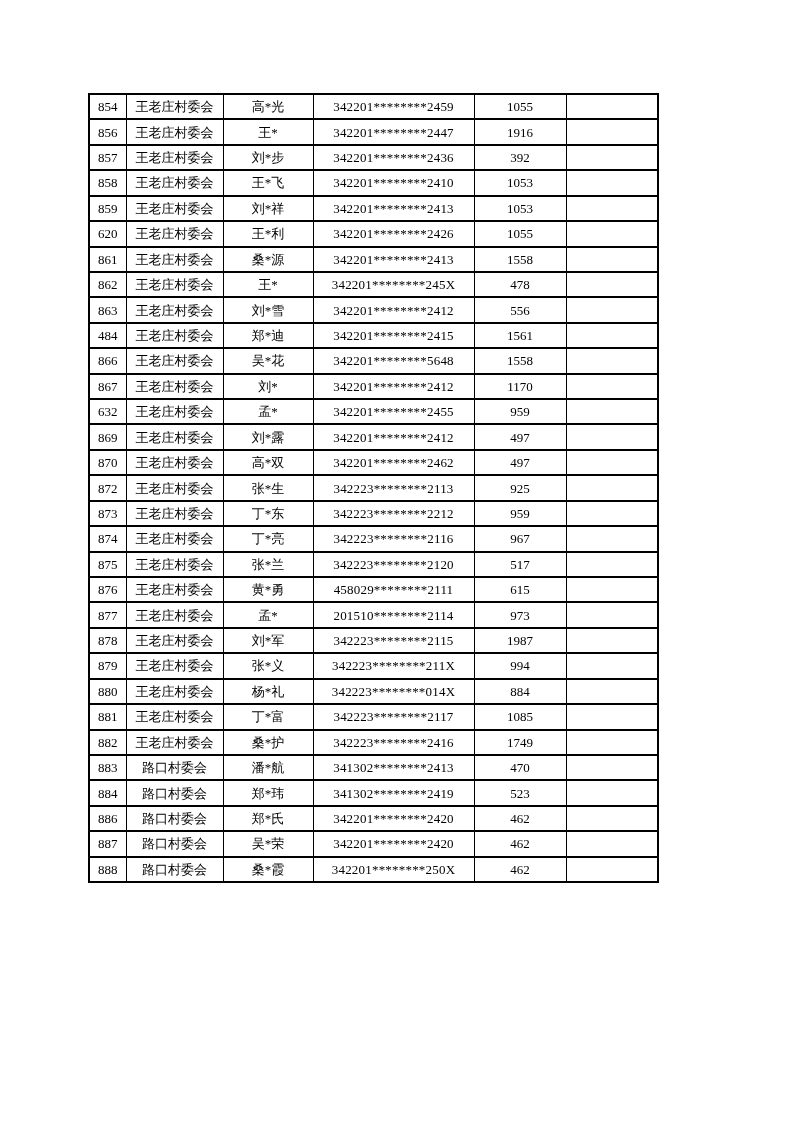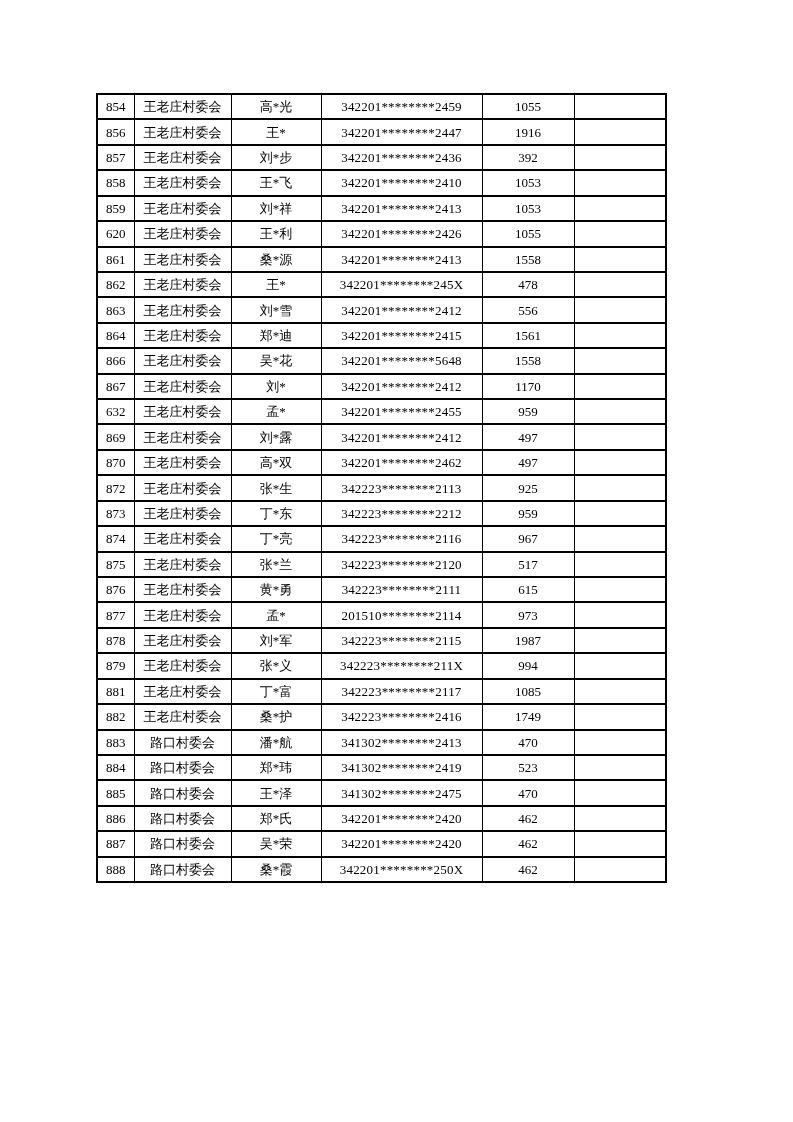--- a/index.html
+++ b/index.html
@@ -17,21 +17,20 @@
     color: #000000;
   }
   table.roster {
     position: absolute;
     left: 88px;
     top: 93px;
     width: 569px;
     border-collapse: collapse;
     table-layout: fixed;
     border: 2px solid #000000;
-    margin-left: 8px;
   }
   table.roster td {
     border-left: 1px solid #000000;
     border-right: 1px solid #000000;
     border-top: 2px solid #000000;
     border-bottom: 2px solid #000000;
     padding: 0;
     text-align: center;
     vertical-align: middle;
     font-size: 13px;
@@ -125,21 +124,21 @@
         </tr>
         <tr>
           <td class="col-no">863</td>
           <td class="col-village">王老庄村委会</td>
           <td class="col-name">刘*雪</td>
           <td class="col-id">342201********2412</td>
           <td class="col-amount">556</td>
           <td class="col-note"></td>
         </tr>
         <tr>
-          <td class="col-no">864</td>
+          <td class="col-no">484</td>
           <td class="col-village">王老庄村委会</td>
           <td class="col-name">郑*迪</td>
           <td class="col-id">342201********2415</td>
           <td class="col-amount">1561</td>
           <td class="col-note"></td>
         </tr>
         <tr>
           <td class="col-no">866</td>
           <td class="col-village">王老庄村委会</td>
           <td class="col-name">吴*花</td>
@@ -208,21 +207,21 @@
           <td class="col-village">王老庄村委会</td>
           <td class="col-name">张*兰</td>
           <td class="col-id">342223********2120</td>
           <td class="col-amount">517</td>
           <td class="col-note"></td>
         </tr>
         <tr>
           <td class="col-no">876</td>
           <td class="col-village">王老庄村委会</td>
           <td class="col-name">黄*勇</td>
-          <td class="col-id">342223********2111</td>
+          <td class="col-id">458029********2111</td>
           <td class="col-amount">615</td>
           <td class="col-note"></td>
         </tr>
         <tr>
           <td class="col-no">877</td>
           <td class="col-village">王老庄村委会</td>
           <td class="col-name">孟*</td>
           <td class="col-id">201510********2114</td>
           <td class="col-amount">973</td>
           <td class="col-note"></td>
@@ -237,20 +236,28 @@
         </tr>
         <tr>
           <td class="col-no">879</td>
           <td class="col-village">王老庄村委会</td>
           <td class="col-name">张*义</td>
           <td class="col-id">342223********211X</td>
           <td class="col-amount">994</td>
           <td class="col-note"></td>
         </tr>
         <tr>
+          <td class="col-no">880</td>
+          <td class="col-village">王老庄村委会</td>
+          <td class="col-name">杨*礼</td>
+          <td class="col-id">342223********014X</td>
+          <td class="col-amount">884</td>
+          <td class="col-note"></td>
+        </tr>
+        <tr>
           <td class="col-no">881</td>
           <td class="col-village">王老庄村委会</td>
           <td class="col-name">丁*富</td>
           <td class="col-id">342223********2117</td>
           <td class="col-amount">1085</td>
           <td class="col-note"></td>
         </tr>
         <tr>
           <td class="col-no">882</td>
           <td class="col-village">王老庄村委会</td>
@@ -266,28 +273,20 @@
           <td class="col-id">341302********2413</td>
           <td class="col-amount">470</td>
           <td class="col-note"></td>
         </tr>
         <tr>
           <td class="col-no">884</td>
           <td class="col-village">路口村委会</td>
           <td class="col-name">郑*玮</td>
           <td class="col-id">341302********2419</td>
           <td class="col-amount">523</td>
-          <td class="col-note"></td>
-        </tr>
-        <tr>
-          <td class="col-no">885</td>
-          <td class="col-village">路口村委会</td>
-          <td class="col-name">王*泽</td>
-          <td class="col-id">341302********2475</td>
-          <td class="col-amount">470</td>
           <td class="col-note"></td>
         </tr>
         <tr>
           <td class="col-no">886</td>
           <td class="col-village">路口村委会</td>
           <td class="col-name">郑*氏</td>
           <td class="col-id">342201********2420</td>
           <td class="col-amount">462</td>
           <td class="col-note"></td>
         </tr>

